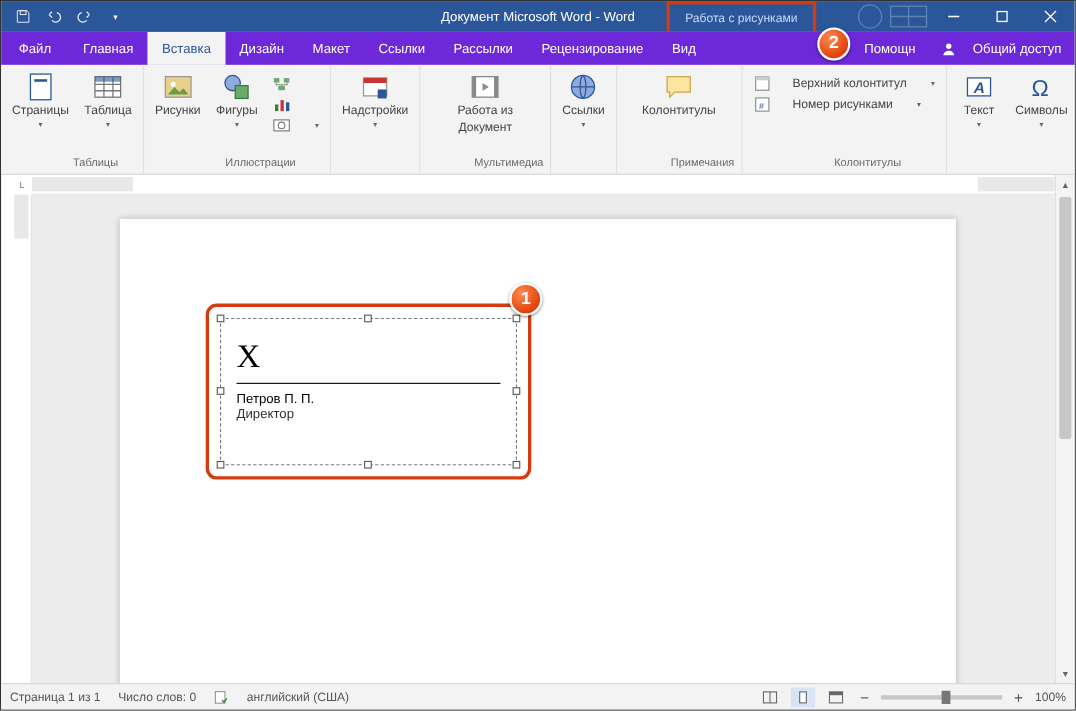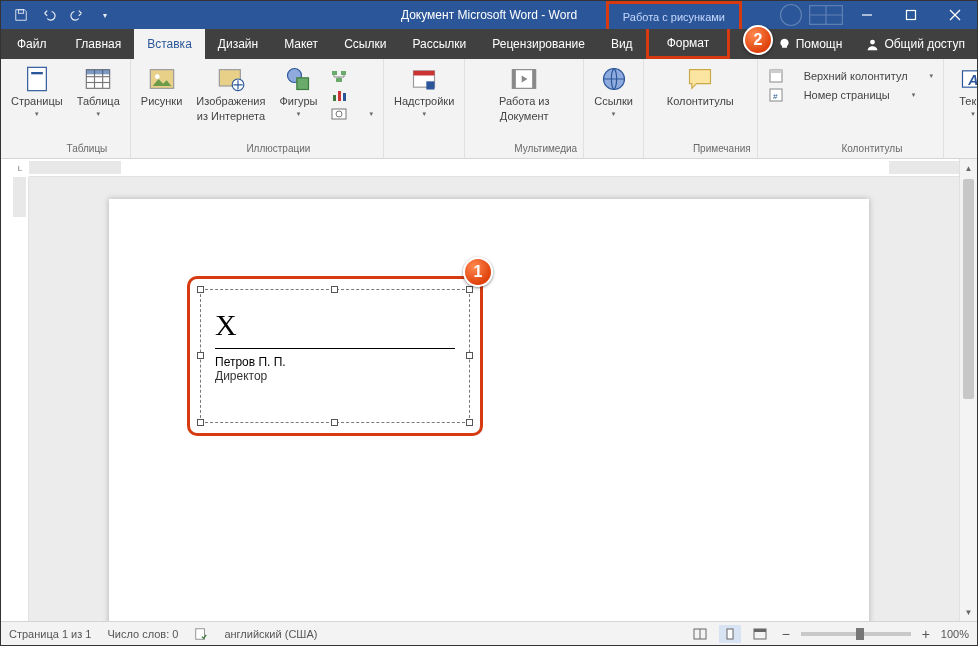--- a/index.html
+++ b/index.html
@@ -11,27 +11,27 @@
 .qa-btn { width: 20px; height: 20px; display: flex; align-items: center; justify-content: center; color: #fff; opacity: .9; }
 .qa-btn svg { width: 14px; height: 14px; stroke: #fff; fill: #fff; }
 .win-title { position: absolute; left: 50%; transform: translateX(-50%); }
 .win-ctrls { margin-left: auto; display: flex; }
 .win-ctrl { width: 44px; height: 28px; display: flex; align-items: center; justify-content: center; }
 .win-ctrl svg { width: 12px; height: 12px; stroke: #fff; stroke-width: 1.2; fill: none; }
 .context-tab-title { position: absolute; right: 235px; top: 0; height: 28px; display: flex; align-items: center; padding: 0 14px; color: #c8d9ff; font-size: 11px; border: 3px solid #d63a10; border-bottom: none; }
 .title-bg-art { position: absolute; right: 130px; top: 0; height: 28px; width: 70px; opacity: .25; }
 
 
-.ribbon-tabs { height: 30px; background: #404040; display: flex; align-items: stretch; color: #fff; font-size: 12px; }
+.ribbon-tabs { height: 30px; background: #6d28d9; display: flex; align-items: stretch; color: #fff; font-size: 12px; }
 .tab { padding: 0 13px; display: flex; align-items: center; cursor: default; white-space: nowrap; }
 .tab.active { background: #f3f3f3; color: #2b579a; }
 .tab.file { padding: 0 16px; }
 .tab.context { border: 3px solid #d63a10; border-top: none; margin-top: -3px; padding: 3px 18px 0; }
 .right-tabs { margin-left: auto; display: flex; align-items: center; }
-.right-tab { padding: 0 12px; display: flex; align-items: center; gap: 5px; }
+.right-tab { padding: 0 12px; display: flex; align-items: center; gap: 15px; }
 .right-tab svg { width: 13px; height: 13px; fill: #fff; }
 
 
 .ribbon { height: 100px; background: #f3f3f3; border-bottom: 1px solid #d4d4d4; display: flex; font-size: 11px; color: #444; }
 .group { border-right: 1px solid #e0e0e0; padding: 4px 6px 2px; display: flex; flex-direction: column; align-items: center; justify-content: space-between; }
 .group-label { font-size: 10px; color: #6a6a6a; padding: 2px 0; margin-left: 43px; }
 .group-items { display: flex; gap: 6px; flex: 1; align-items: flex-start; }
 .big-btn { display: flex; flex-direction: column; align-items: center; justify-content: flex-start; padding: 2px 4px; min-width: 46px; gap: 2px; text-align: center; line-height: 1.15; }
 .big-btn .icon { width: 28px; height: 28px; display: flex; align-items: center; justify-content: center; }
 .big-btn .caret { font-size: 7px; color: #666; }
@@ -136,21 +136,20 @@
 <div class="ribbon-tabs">
   <div class="tab file">Файл</div>
   <div class="tab">Главная</div>
   <div class="tab active">Вставка</div>
   <div class="tab">Дизайн</div>
   <div class="tab">Макет</div>
   <div class="tab">Ссылки</div>
   <div class="tab">Рассылки</div>
   <div class="tab">Рецензирование</div>
   <div class="tab">Вид</div>
-  <div class="tab context">Формат</div>
   <div class="right-tabs">
     <div class="right-tab">
       <svg viewBox="0 0 16 16">
           <path d="M8 1a5 5 0 0 0-3 9v2h6v-2a5 5 0 0 0-3-9z" fill="#fff"></path>
         </svg>
       <span>Помощн</span>
     </div>
     <div class="right-tab">
       <svg viewBox="0 0 16 16">
           <circle cx="8" cy="5" r="3"></circle>
@@ -197,31 +196,20 @@
     <div class="group-items">
       <div class="big-btn">
         <div class="icon">
             <svg viewBox="0 0 24 24">
               <rect x="2" y="4" width="20" height="16" fill="#e8d088" stroke="#999"></rect>
               <circle cx="8" cy="10" r="2" fill="#fff"></circle>
               <path d="M4 18l5-6 4 4 3-3 4 5z" fill="#6a9a4a"></path>
             </svg>
           </div>
         <span>Рисунки</span>
-      </div>
-      <div class="big-btn">
-        <div class="icon">
-            <svg viewBox="0 0 24 24">
-              <rect x="2" y="4" width="18" height="14" fill="#e8d088" stroke="#999"></rect>
-              <circle cx="18" cy="17" r="5" fill="#fff" stroke="#2b579a"></circle>
-              <path d="M14 17h8M18 13v8" stroke="#2b579a"></path>
-            </svg>
-          </div>
-        <span>Изображения</span>
-        <span>из Интернета</span>
       </div>
       <div class="big-btn">
         <div class="icon">
             <svg viewBox="0 0 24 24">
               <circle cx="9" cy="9" r="6" fill="#8faadc" stroke="#2b579a"></circle>
               <rect x="11" y="11" width="10" height="10" fill="#6aaa6a" stroke="#3a7a3a"></rect>
             </svg>
           </div>
         <span>Фигуры</span>
         <span class="caret">▾</span>
@@ -338,21 +326,21 @@
           <span>Верхний колонтитул</span>
             <span class="caret">▾</span>
         </div>
         <div class="small-btn">
           <div class="icon">
               <svg viewBox="0 0 16 16">
                 <rect x="2" y="2" width="12" height="12" fill="#fff" stroke="#888"></rect>
                 <text x="5" y="12" font-size="8" fill="#2b579a">#</text>
               </svg>
             </div>
-          <span>Номер страницы</span>
+          <span>Номер рисунками</span>
             <span class="caret">▾</span>
         </div>
       </div>
     </div>
     <div class="group-label">Колонтитулы</div>
   </div>
 
   <div class="group">
     <div class="group-items">
       <div class="big-btn">

